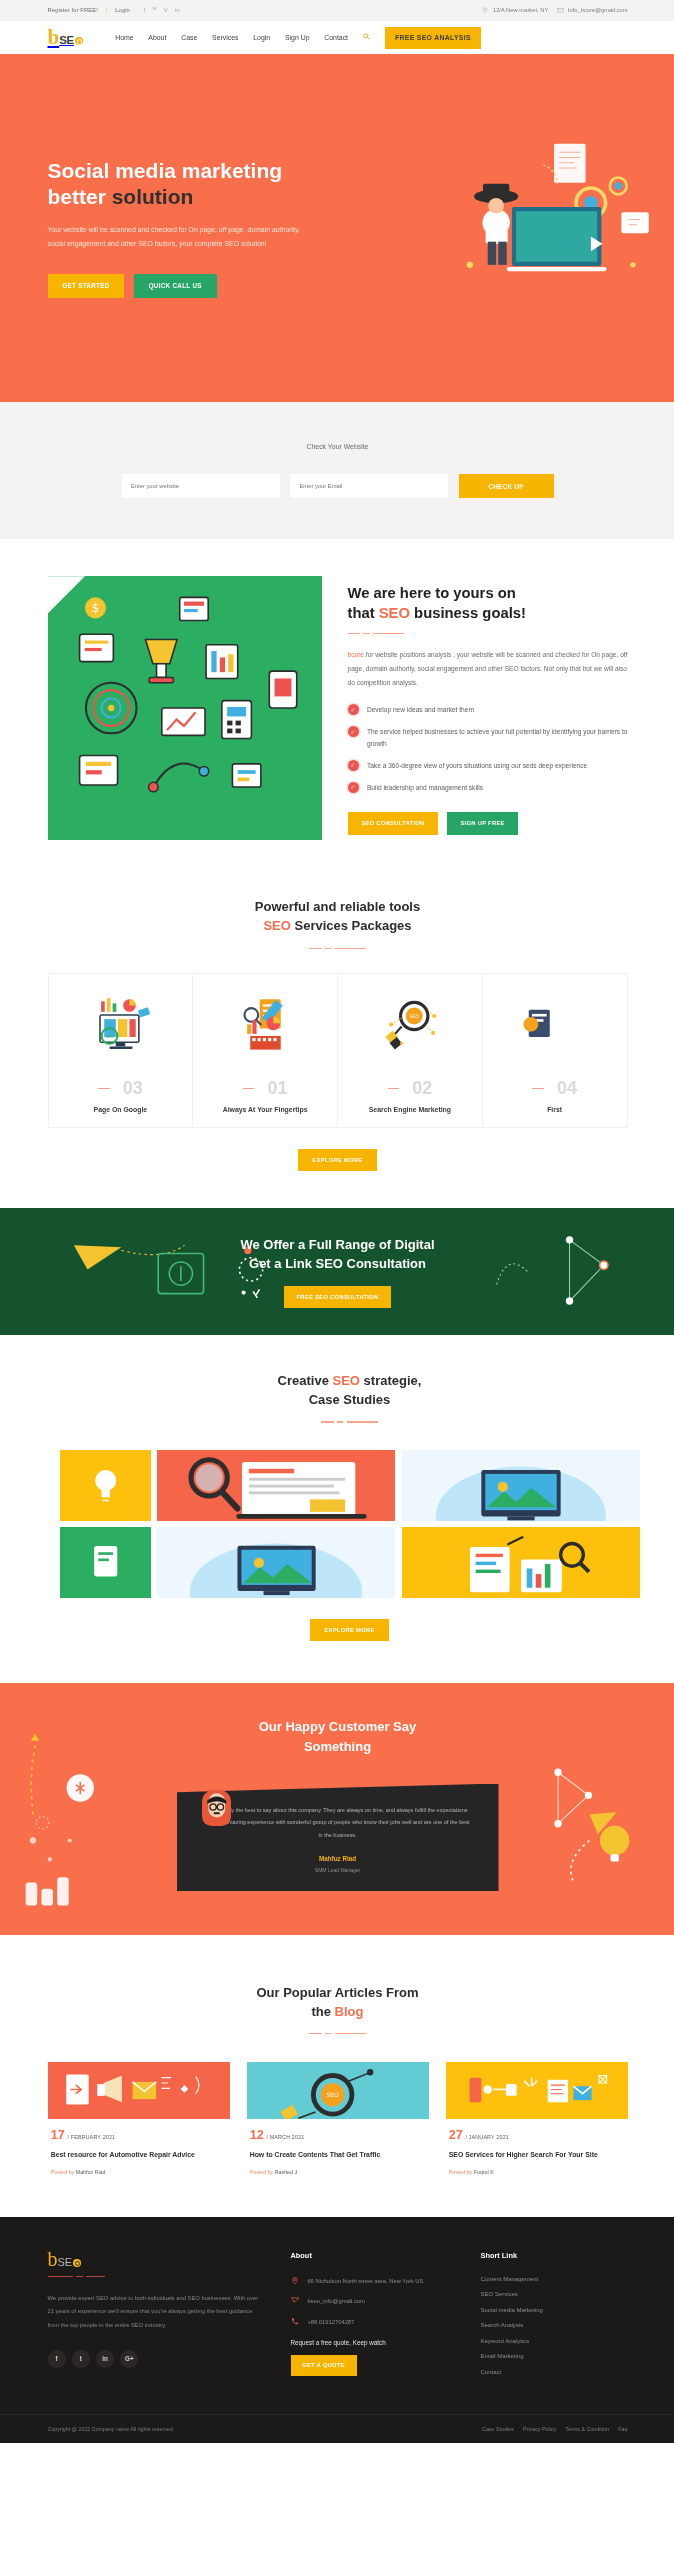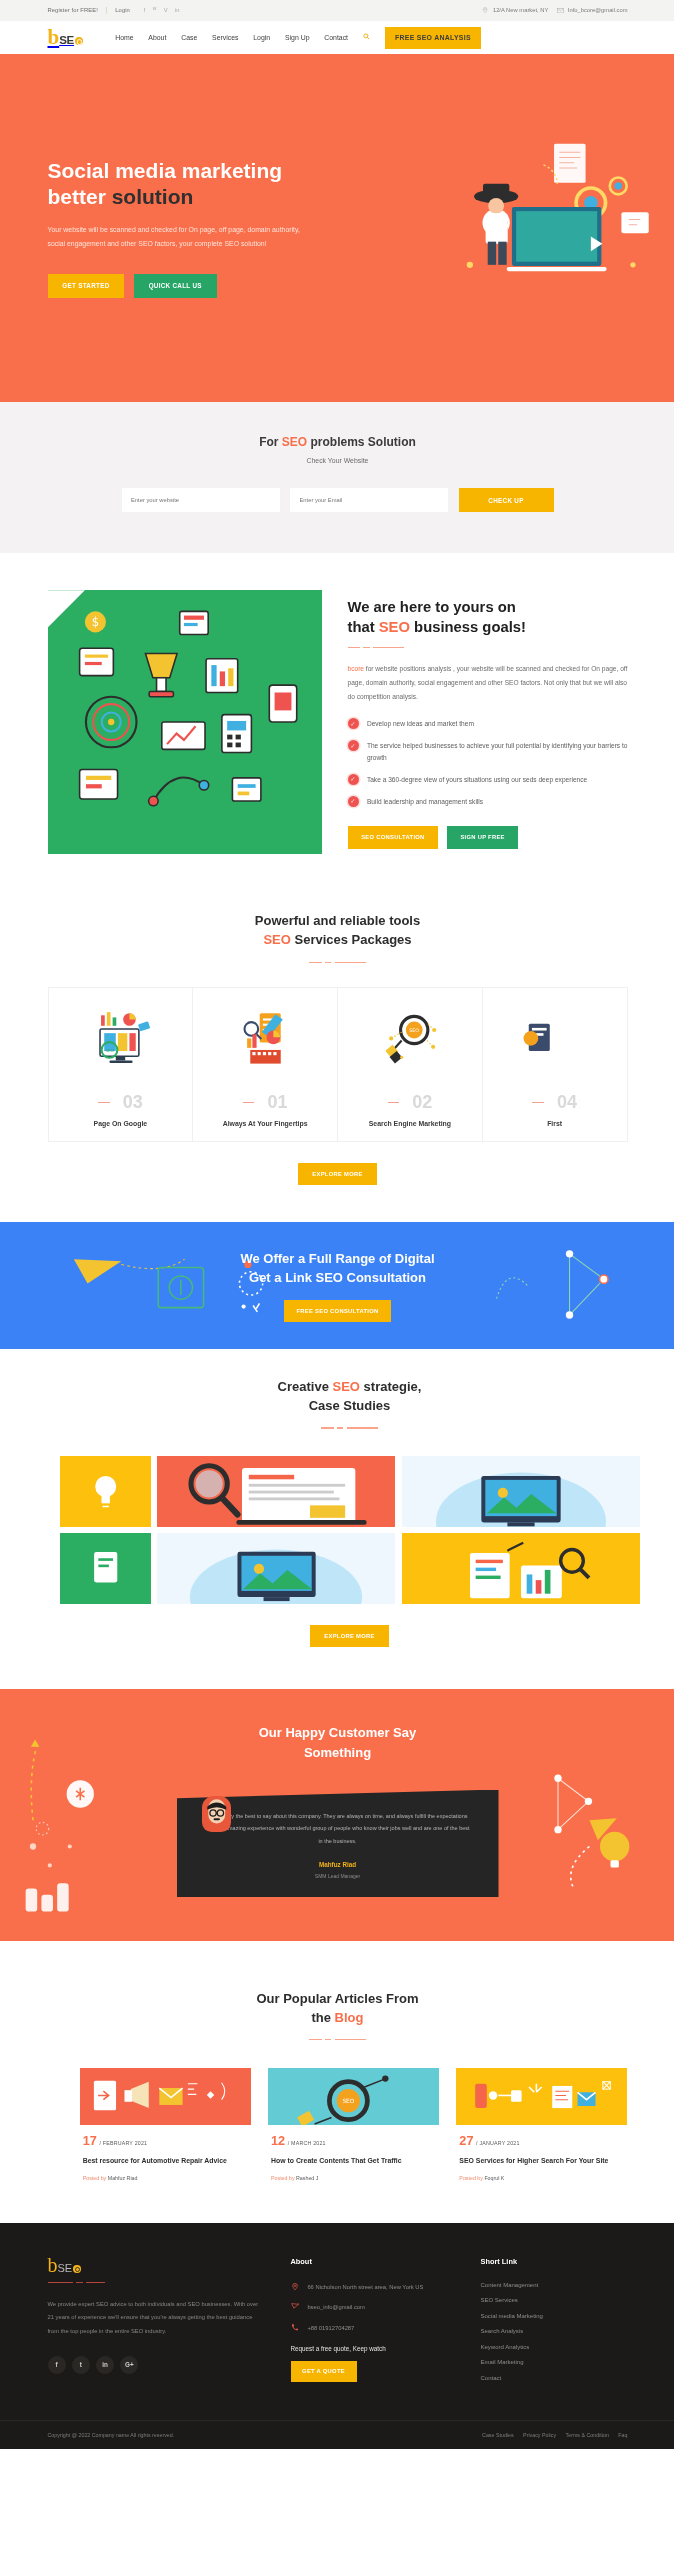--- a/index.html
+++ b/index.html
@@ -88,41 +88,41 @@
   .svc-card { flex:1; min-width:0; border:0.5px solid #f0f0f0; border-left:none; padding:13.7px 9.5px 0; background:#fff; }
   .svc-card:first-child { border-left:0.5px solid #f0f0f0; }
   .svc-thumb { height:79px; display:flex; align-items:center; justify-content:center; }
   .svc-num { font-size:18px; font-weight:bold; color:#d9d9d9; margin-top:11.6px; display:flex; align-items:center; justify-content:center; gap:13px; }
   .svc-num i { width:11.6px; height:1.1px; background:#f2a08d; display:block; }
   .svc-title { font-size:6.9px; color:#3a3a3a; font-weight:bold; margin:7.4px 0 13.7px; }
   .explore { margin-top:21px; }
   .explore a { height:22px; padding:0 14.8px; font-size:5.8px; }
 
   
-  .gcta { background:#3b82f6; height:127px; position:relative; overflow:hidden; display:flex; align-items:center; justify-content:center; text-align:center; }
+  .gcta { background:#14532d; height:127px; position:relative; overflow:hidden; display:flex; align-items:center; justify-content:center; text-align:center; }
   .gcta h2 { font-size:13px; line-height:1.5; color:#fff; font-weight:bold; position:relative; z-index:3; }
   .gcta .btn { margin-top:12.7px; height:22px; padding:0 12.7px; font-size:5.8px; position:relative; z-index:3; }
 
   
-  .cases { padding:29px 0 42px; text-align:center;margin-left:24px; }
+  .cases { padding:37px 0 42px; text-align:center;margin-left:24px; }
   .case-grid { margin-top:27.4px; display:grid; grid-template-columns:repeat(12,1fr); grid-auto-rows:71px; gap:6.3px; }
   .case-cell { position:relative; overflow:hidden; }
 
   
   .testi { background:#f96f4b; padding:34px 0 44px; position:relative; overflow:hidden; text-align:center; }
   .testi h2 { font-size:13px; line-height:1.5; color:#fff; font-weight:bold; position:relative; z-index:3; }
   .testi-box { margin:27.4px auto 0; width:322px; background:#252525; padding:20px 28.5px 18px; position:relative; z-index:3; clip-path:polygon(0 8%,100% 0,100% 100%,0 100%); }
   .testi-box p { font-size:5.5px; line-height:2.3; color:#b5b5b5; }
   .testi-name { margin-top:13.7px; font-size:6.3px; font-weight:bold; color:#f5b316; }
   .testi-role { margin-top:4.7px; font-size:5px; color:#8c8c8c; }
   .avatar { position:absolute; left:154px; top:73px; width:29.5px; height:36px; background:#e8573a; border-radius:11.6px 11.6px 9.5px 9.5px; z-index:4; overflow:hidden; }
 
   
   .blog { padding:49px 0 42px; text-align:center; }
-  .blog-grid { margin-top:27.4px; display:flex; gap:17px; text-align:left;margin-left:32px; }
+  .blog-grid { margin-top:27.4px; display:flex; gap:17px; text-align:left; }
   .blog-card { flex:1; }
   .blog-thumb { height:57px; position:relative; overflow:hidden; }
   .blog-body { padding:9.5px 3.2px 0; }
   .blog-date { display:flex; align-items:baseline; gap:2.6px; }
   .blog-date .d { font-size:12.7px; font-weight:bold; color:#f96f4b; }
   .blog-date .m { font-size:5.3px; color:#5a5a5a; letter-spacing:0.2px; }
   .blog-title { font-size:6.9px; font-weight:bold; color:#2e2e2e; line-height:1.55; margin-top:7.4px; }
   .blog-meta { margin-top:8.4px; font-size:5.3px; color:#5a5a5a; }
   .blog-meta .by { color:#f08a6d; }
 
@@ -263,23 +263,20 @@
       <circle cx="380" cy="250" r="5" fill="#ffd966"></circle>
       <rect x="358" y="150" width="52" height="40" rx="4" fill="#fff"></rect>
       <path d="M372 164l22 0M372 174l16 0" stroke="#f4b2a0" stroke-width="2"></path>
       <polygon points="300,196 322,210 300,224" fill="#fff"></polygon>
     </svg>
   </div>
 </section>
 
 <section class="checkup">
   <div class="wrap">
-    <h2>
-      <span>For </span><span class="o">SEO</span><span> problems Solution</span>
-    </h2>
     <div class="sub">Check Your Website</div>
     <div class="form-row">
       <input type="text" placeholder="Enter your website" style="">
       <input type="text" placeholder="Enter your Email" style="">
       <button class="btn btn-yellow">CHECK UP</button>
     </div>
   </div>
 </section>
 
 <section class="goals">

